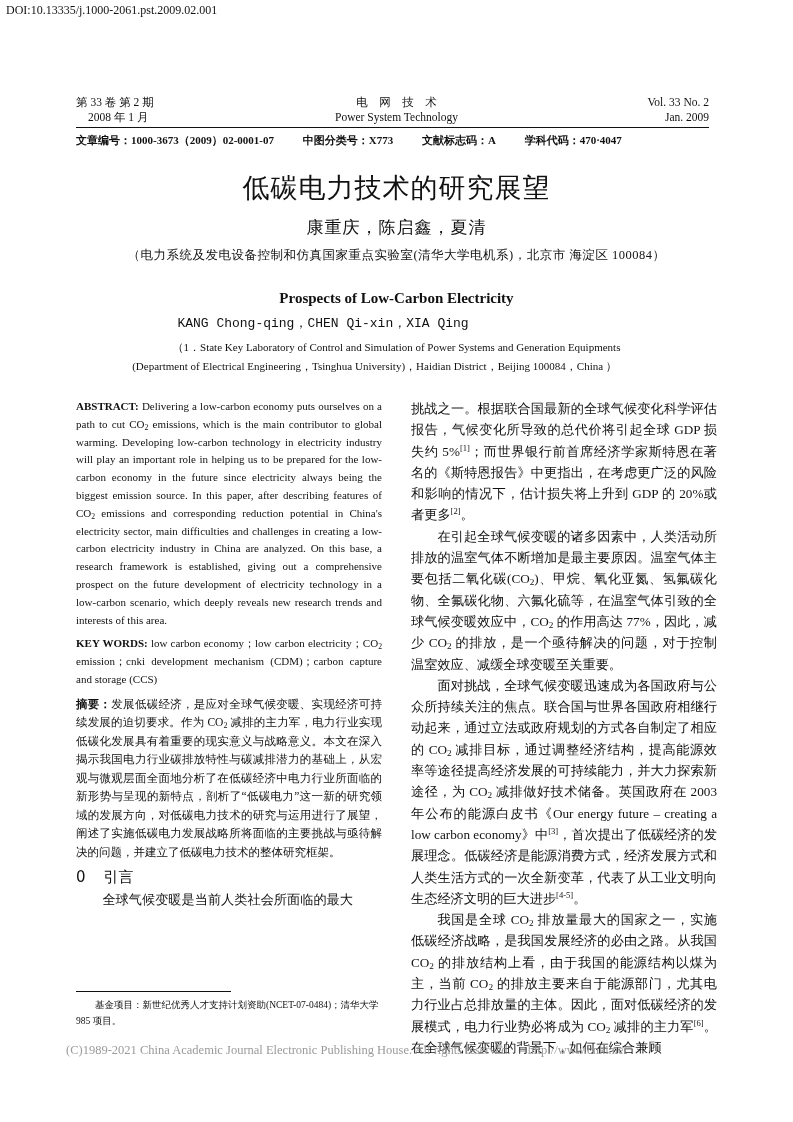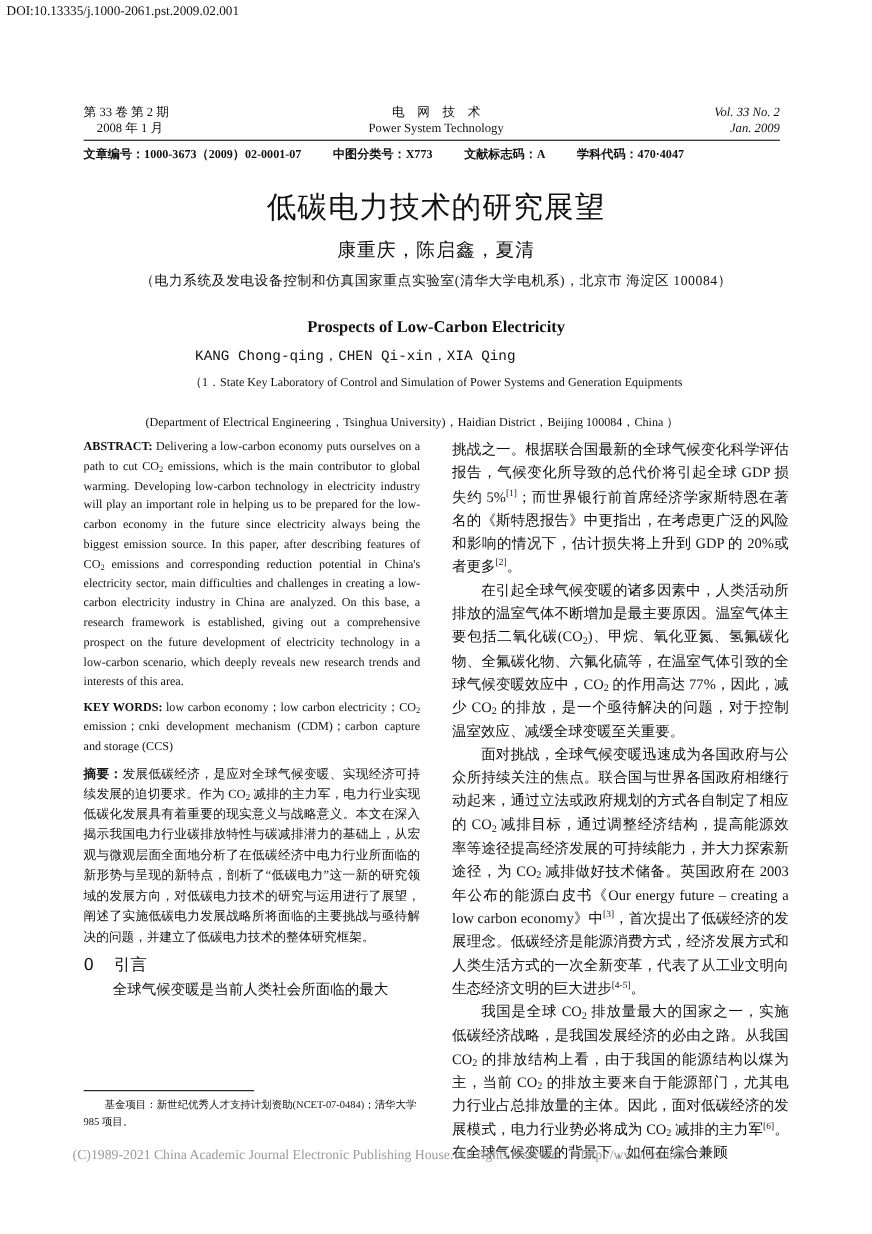--- a/index.html
+++ b/index.html
@@ -3,31 +3,31 @@
 <meta charset="utf-8">
 <style>
   html, body { margin:0; padding:0; background:#fff; }
   body { width:793px; height:1122px; position:relative; overflow:hidden; color:#111;
          font-family:"Liberation Serif","DejaVu Serif",serif; }
   .abs { position:absolute; }
   .doi { left:6px; top:3px; font-size:12px; }
   .hdr { top:95px; font-size:11.5px; line-height:15px; }
   .hdr-left { left:76px; }
   .hdr-center { left:0; width:793px; text-align:center; }
-  .hdr-right { right:84px; text-align:right;font-style:italic; }
+  .hdr-right { right:84px; text-align:right; }
   .hdr-rule { left:76px; width:633px; top:127px; border-top:1.3px solid #111; }
   .meta { left:76px; top:133px; font-size:11px; font-weight:bold; white-space:nowrap; }
   .meta span { margin-right:26px; }
   .title { left:0; width:793px; top:170px; text-align:center; font-size:27px; font-family:"DejaVu Sans",sans-serif; letter-spacing:1px; }
   .authors { left:0; width:793px; top:216px; text-align:center; font-size:17px; letter-spacing:1px; }
   .affil { left:0; width:793px; top:247px; text-align:center; font-size:12.5px; letter-spacing:0.5px; }
   .en-title { left:0; width:793px; top:290px; text-align:center; font-size:15px; font-weight:bold; }
   .en-authors { left:0; width:646px; top:314px; text-align:center; font-size:13px;font-family:Liberation Mono, monospace; }
   .en-affil1 { left:0; width:793px; top:340px; text-align:center; font-size:11px; }
-  .en-affil2 { left:0; width:749px; top:376px; text-align:center; font-size:11px; }
+  .en-affil2 { left:0; width:749px; top:359px; text-align:center; font-size:11px; }
   .col { font-size:11px; line-height:17.8px; text-align:justify; }
   .col-left { left:76px; width:306px; top:398px; }
   .col-right { left:411px; width:306px; top:398px; font-size:13.2px; line-height:21.3px; }
   .p { margin:0; }
   .indent { text-indent:2em; }
   .b { font-weight:bold; }
   .zh-abs { font-size:11.5px; line-height:18.5px; margin-top:6px; }
   .kw-zh { font-size:11.5px; line-height:18.5px; margin-top:6px; }
   .kw-en { margin-top:6px; }
   .sec { font-family:"DejaVu Sans",sans-serif; font-size:15px; margin-top:4px; line-height:24px; }

